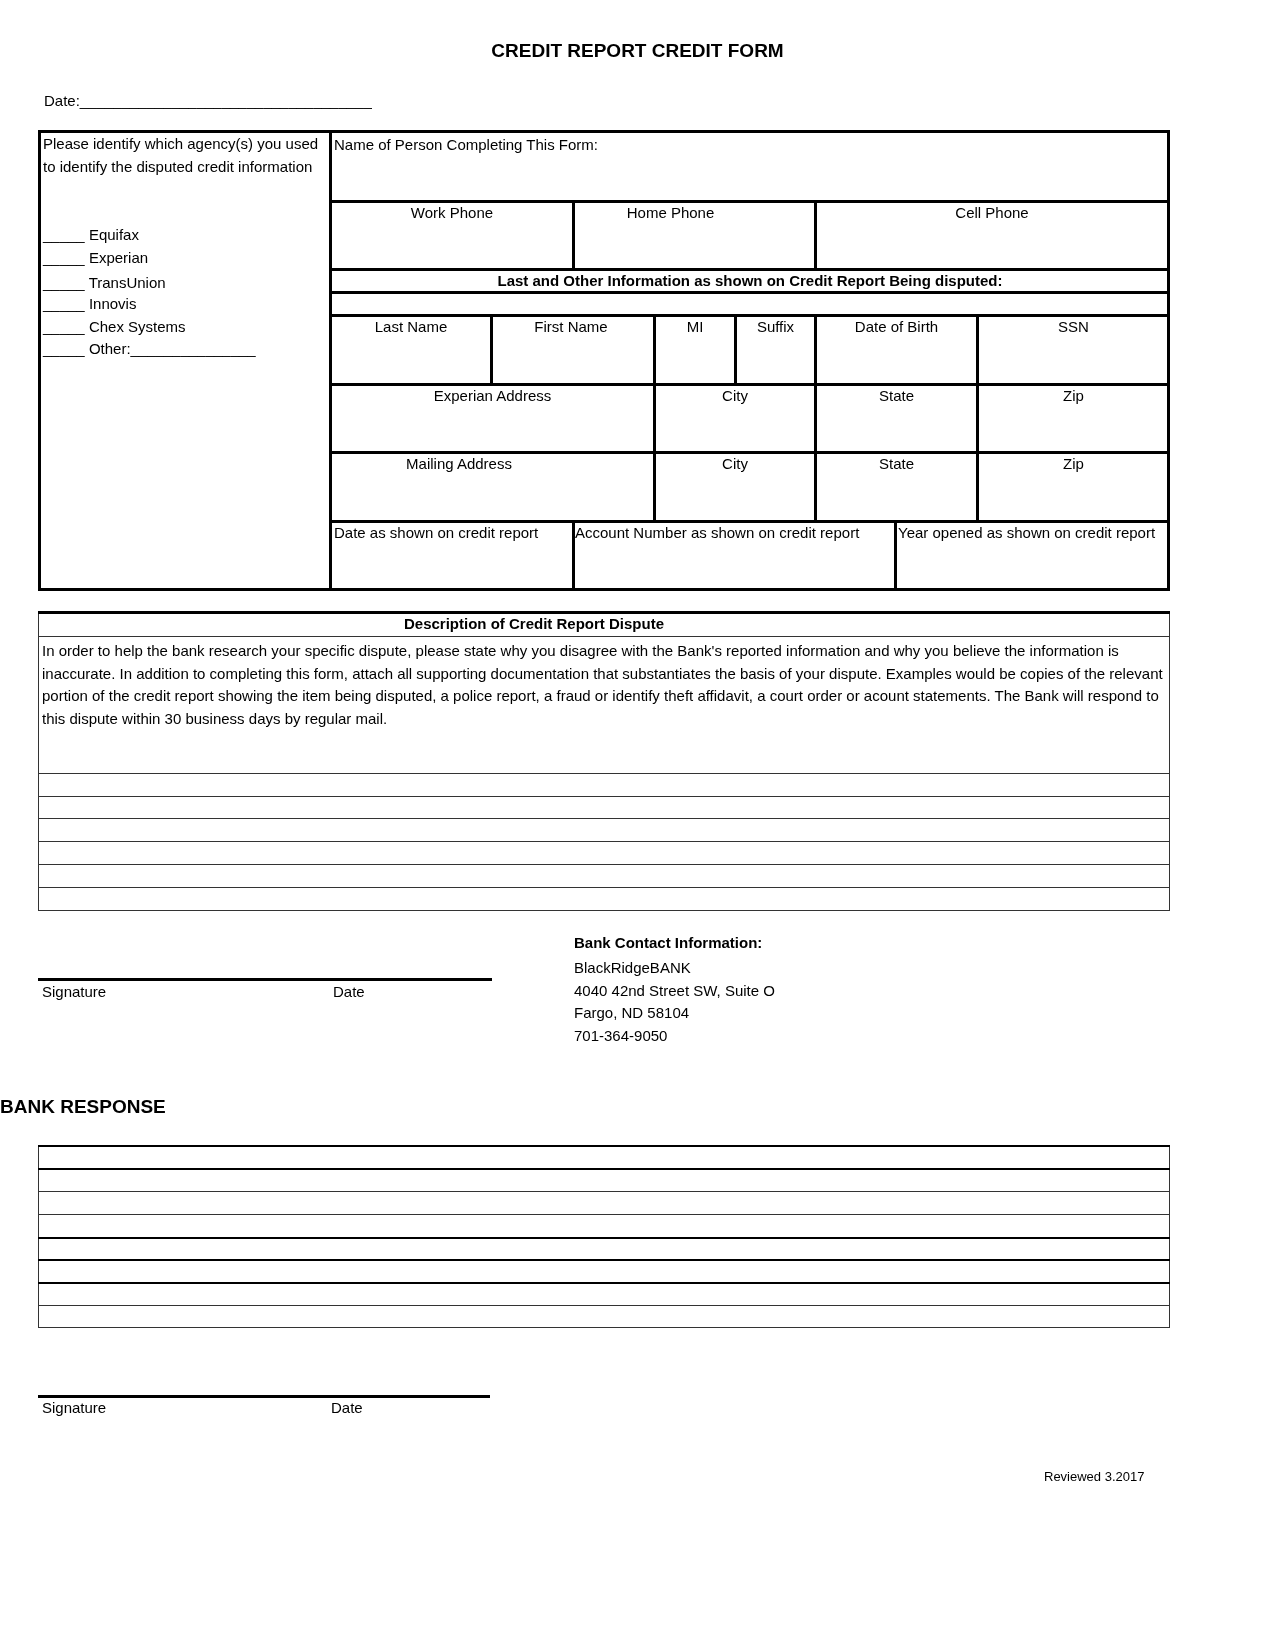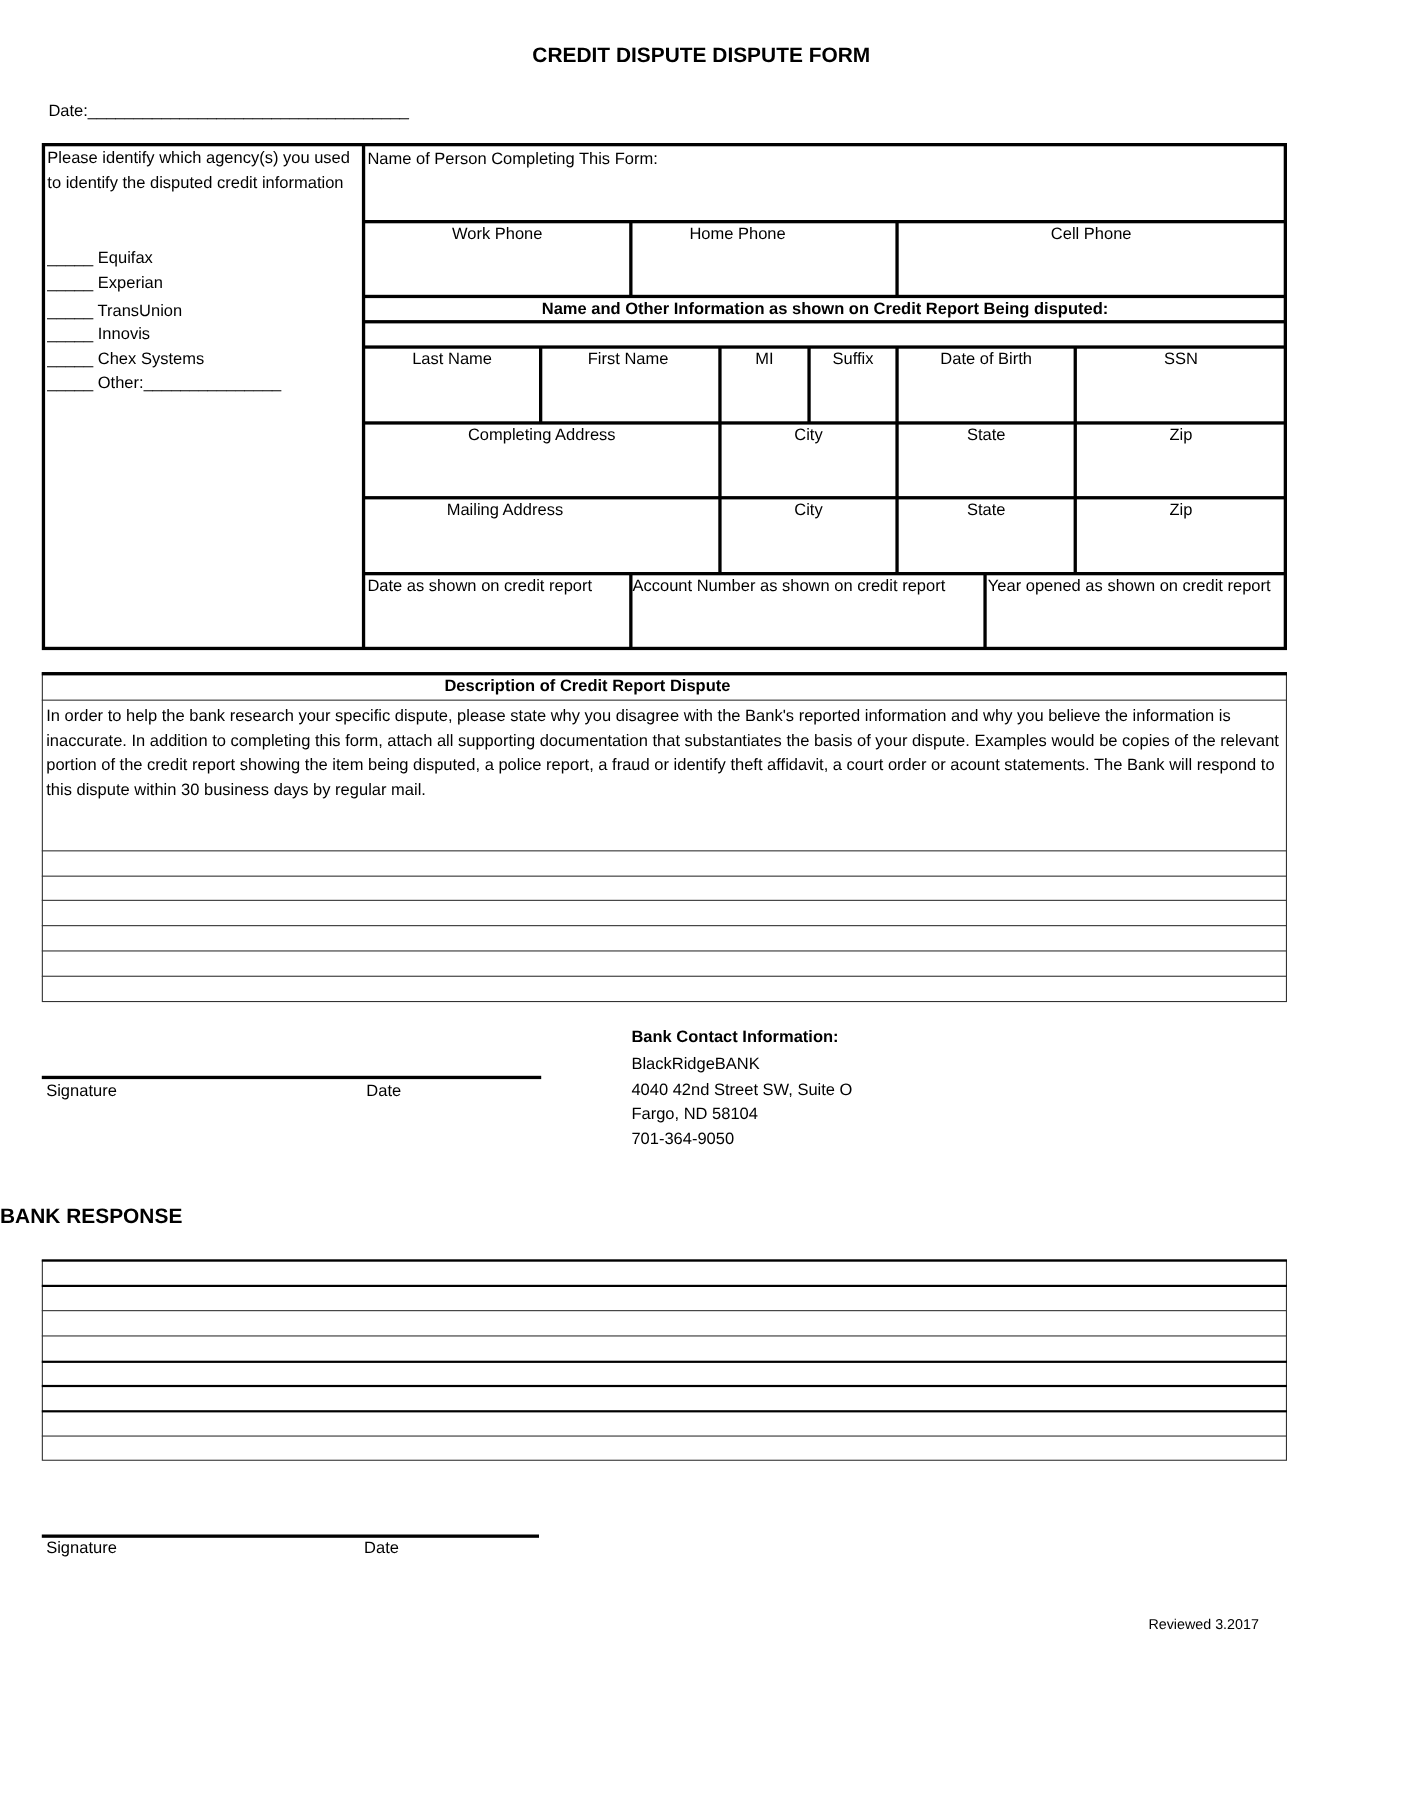--- a/index.html
+++ b/index.html
@@ -14,21 +14,21 @@
   .bold { font-weight:bold; }
   .hline { position:absolute; height:0; border-top:2px solid #000; }
   .vline { position:absolute; width:0; border-left:2px solid #000; }
   .thin { border-top:1.5px solid #333; }
   .desc-text { position:absolute; left:44px; top:674px; width:1175px; font-size:15px; line-height:22.5px; }
   .sigline { position:absolute; border-top:3px solid #000; height:0; }
 </style>
 </head>
 <body>
 
-<div class="abs title">CREDIT DISPUTE DISPUTE FORM</div>
+<div class="abs title">CREDIT REPORT CREDIT FORM</div>
 <div class="abs date-line">Date:___________________________________</div>
 
 <div>
 
   <div class="b" style="left:38px; top:130px; width:1132px; height:461px; border-width:3px;"></div>
 
   <div class="vline" style="left:329px; top:131px; height:459px; border-left-width:3px;"></div>
 
   <div>
     <div class="lbl" style="left:43px; top:133px; width:280px; line-height:22.5px;">Please identify which agency(s) you used to identify the disputed credit information</div>
@@ -47,21 +47,21 @@
   <div class="vline" style="left:572px; top:201px; height:68px; border-left-width:3px;"></div>
   <div class="vline" style="left:814px; top:201px; height:68px; border-left-width:3px;"></div>
   <div class="lbl ctr" style="left:332px; top:202px; width:240px;">Work Phone</div>
   <div class="lbl ctr" style="left:575px; top:202px; width:191px;">Home Phone</div>
   <div class="lbl ctr" style="left:817px; top:202px; width:350px;">Cell Phone</div>
   <div class="abs" style="left:332px; top:226px; width:238px; height:40px;"></div>
   <div class="abs" style="left:576px; top:226px; width:236px; height:40px;"></div>
   <div class="abs" style="left:818px; top:226px; width:348px; height:40px;"></div>
   <div class="hline" style="left:330px; top:268px; width:840px; border-top-width:3px;"></div>
 
-  <div class="lbl ctr bold" style="left:332px; top:270px; width:836px;">Name and Other Information as shown on Credit Report Being disputed:</div>
+  <div class="lbl ctr bold" style="left:332px; top:270px; width:836px;">Last and Other Information as shown on Credit Report Being disputed:</div>
   <div class="hline" style="left:330px; top:291px; width:840px; border-top-width:3px;"></div>
   <div class="hline" style="left:330px; top:314px; width:840px; border-top-width:3px;"></div>
 
   <div class="vline" style="left:490px; top:315px; height:69px; border-left-width:3px;"></div>
   <div class="vline" style="left:653px; top:315px; height:205px; border-left-width:3px;"></div>
   <div class="vline" style="left:734px; top:315px; height:69px; border-left-width:3px;"></div>
   <div class="vline" style="left:814px; top:315px; height:205px; border-left-width:3px;"></div>
   <div class="vline" style="left:976px; top:315px; height:205px; border-left-width:3px;"></div>
   <div class="lbl ctr" style="left:332px; top:316px; width:158px;">Last Name</div>
   <div class="lbl ctr" style="left:493px; top:316px; width:156px;">First Name</div>
@@ -70,21 +70,21 @@
   <div class="lbl ctr" style="left:817px; top:316px; width:159px;">Date of Birth</div>
   <div class="lbl ctr" style="left:979px; top:316px; width:189px;">SSN</div>
   <div class="abs" style="left:332px; top:340px; width:156px; height:42px;"></div>
   <div class="abs" style="left:494px; top:340px; width:157px; height:42px;"></div>
   <div class="abs" style="left:657px; top:340px; width:75px; height:42px;"></div>
   <div class="abs" style="left:738px; top:340px; width:74px; height:42px;"></div>
   <div class="abs" style="left:818px; top:340px; width:156px; height:42px;"></div>
   <div class="abs" style="left:980px; top:340px; width:186px; height:42px;"></div>
   <div class="hline" style="left:330px; top:383px; width:840px; border-top-width:3px;"></div>
 
-  <div class="lbl ctr" style="left:332px; top:385px; width:321px;">Completing Address</div>
+  <div class="lbl ctr" style="left:332px; top:385px; width:321px;">Experian Address</div>
   <div class="lbl ctr" style="left:656px; top:385px; width:158px;">City</div>
   <div class="lbl ctr" style="left:817px; top:385px; width:159px;">State</div>
   <div class="lbl ctr" style="left:979px; top:385px; width:189px;">Zip</div>
   <div class="abs" style="left:332px; top:408px; width:319px; height:42px;"></div>
   <div class="abs" style="left:657px; top:408px; width:155px; height:42px;"></div>
   <div class="abs" style="left:818px; top:408px; width:156px; height:42px;"></div>
   <div class="abs" style="left:980px; top:408px; width:186px; height:42px;"></div>
   <div class="hline" style="left:330px; top:451px; width:840px; border-top-width:3px;"></div>
 
   <div class="lbl ctr" style="left:332px; top:453px; width:254px;">Mailing Address</div>

